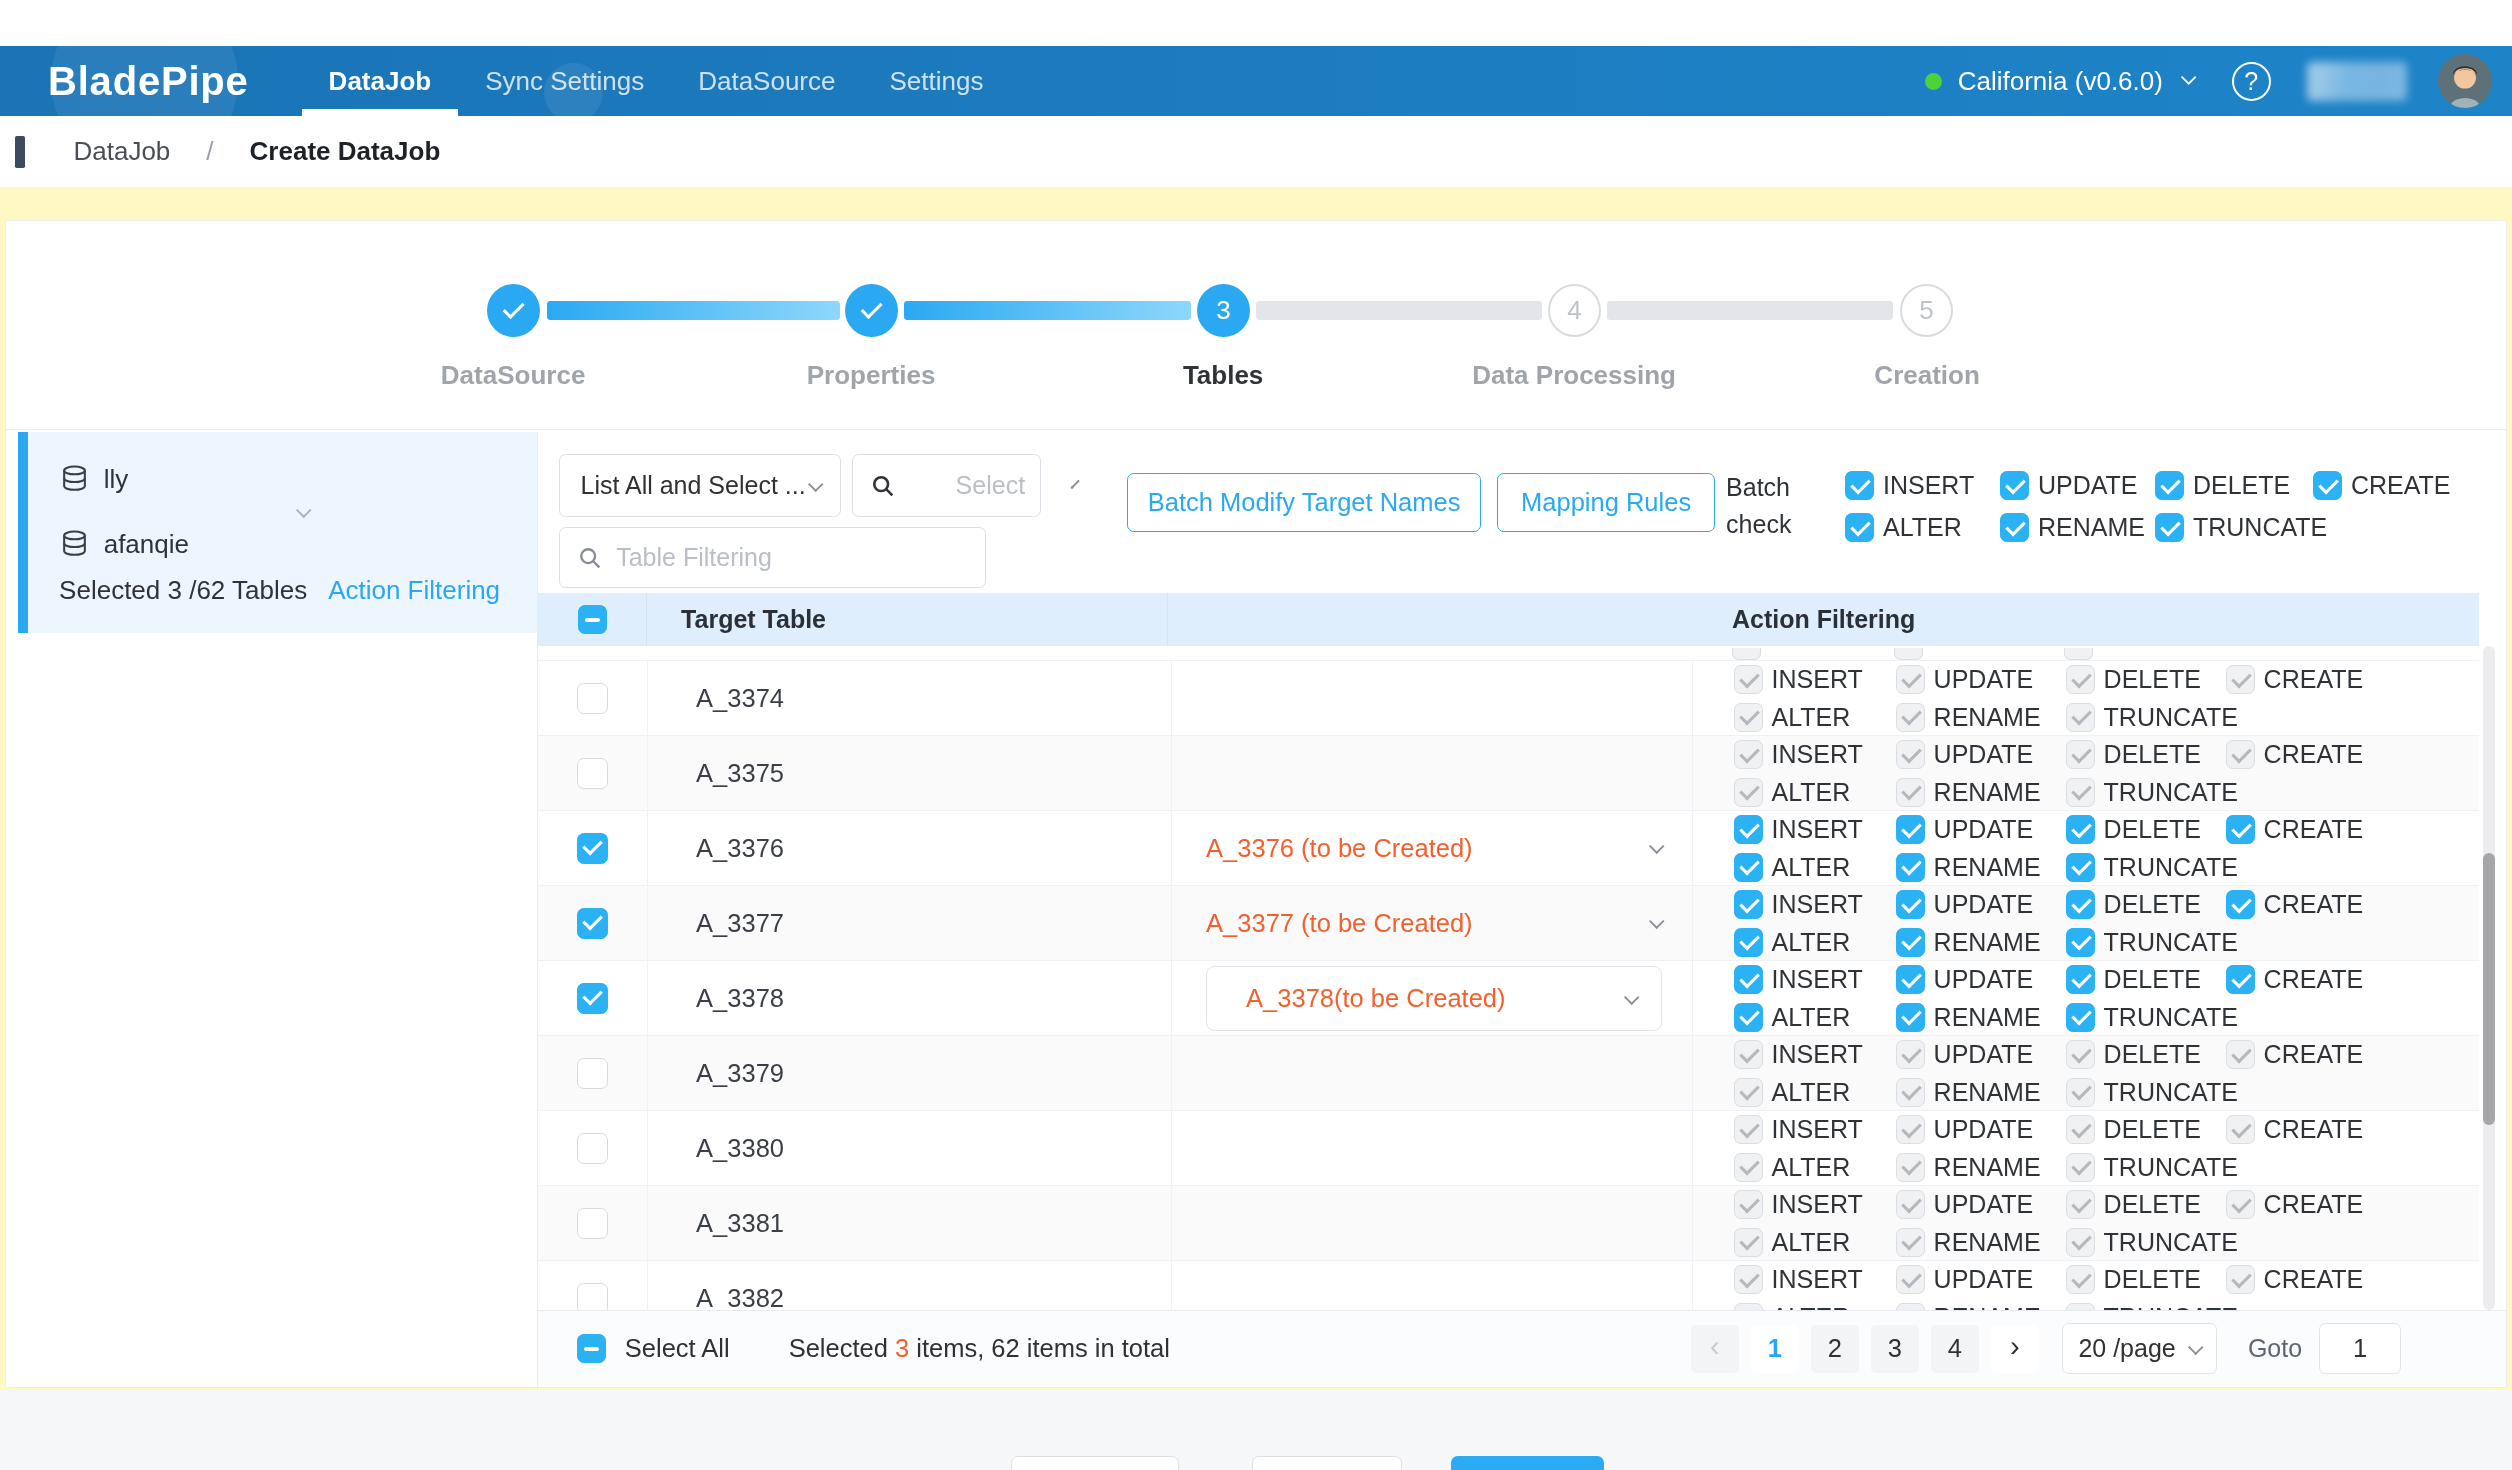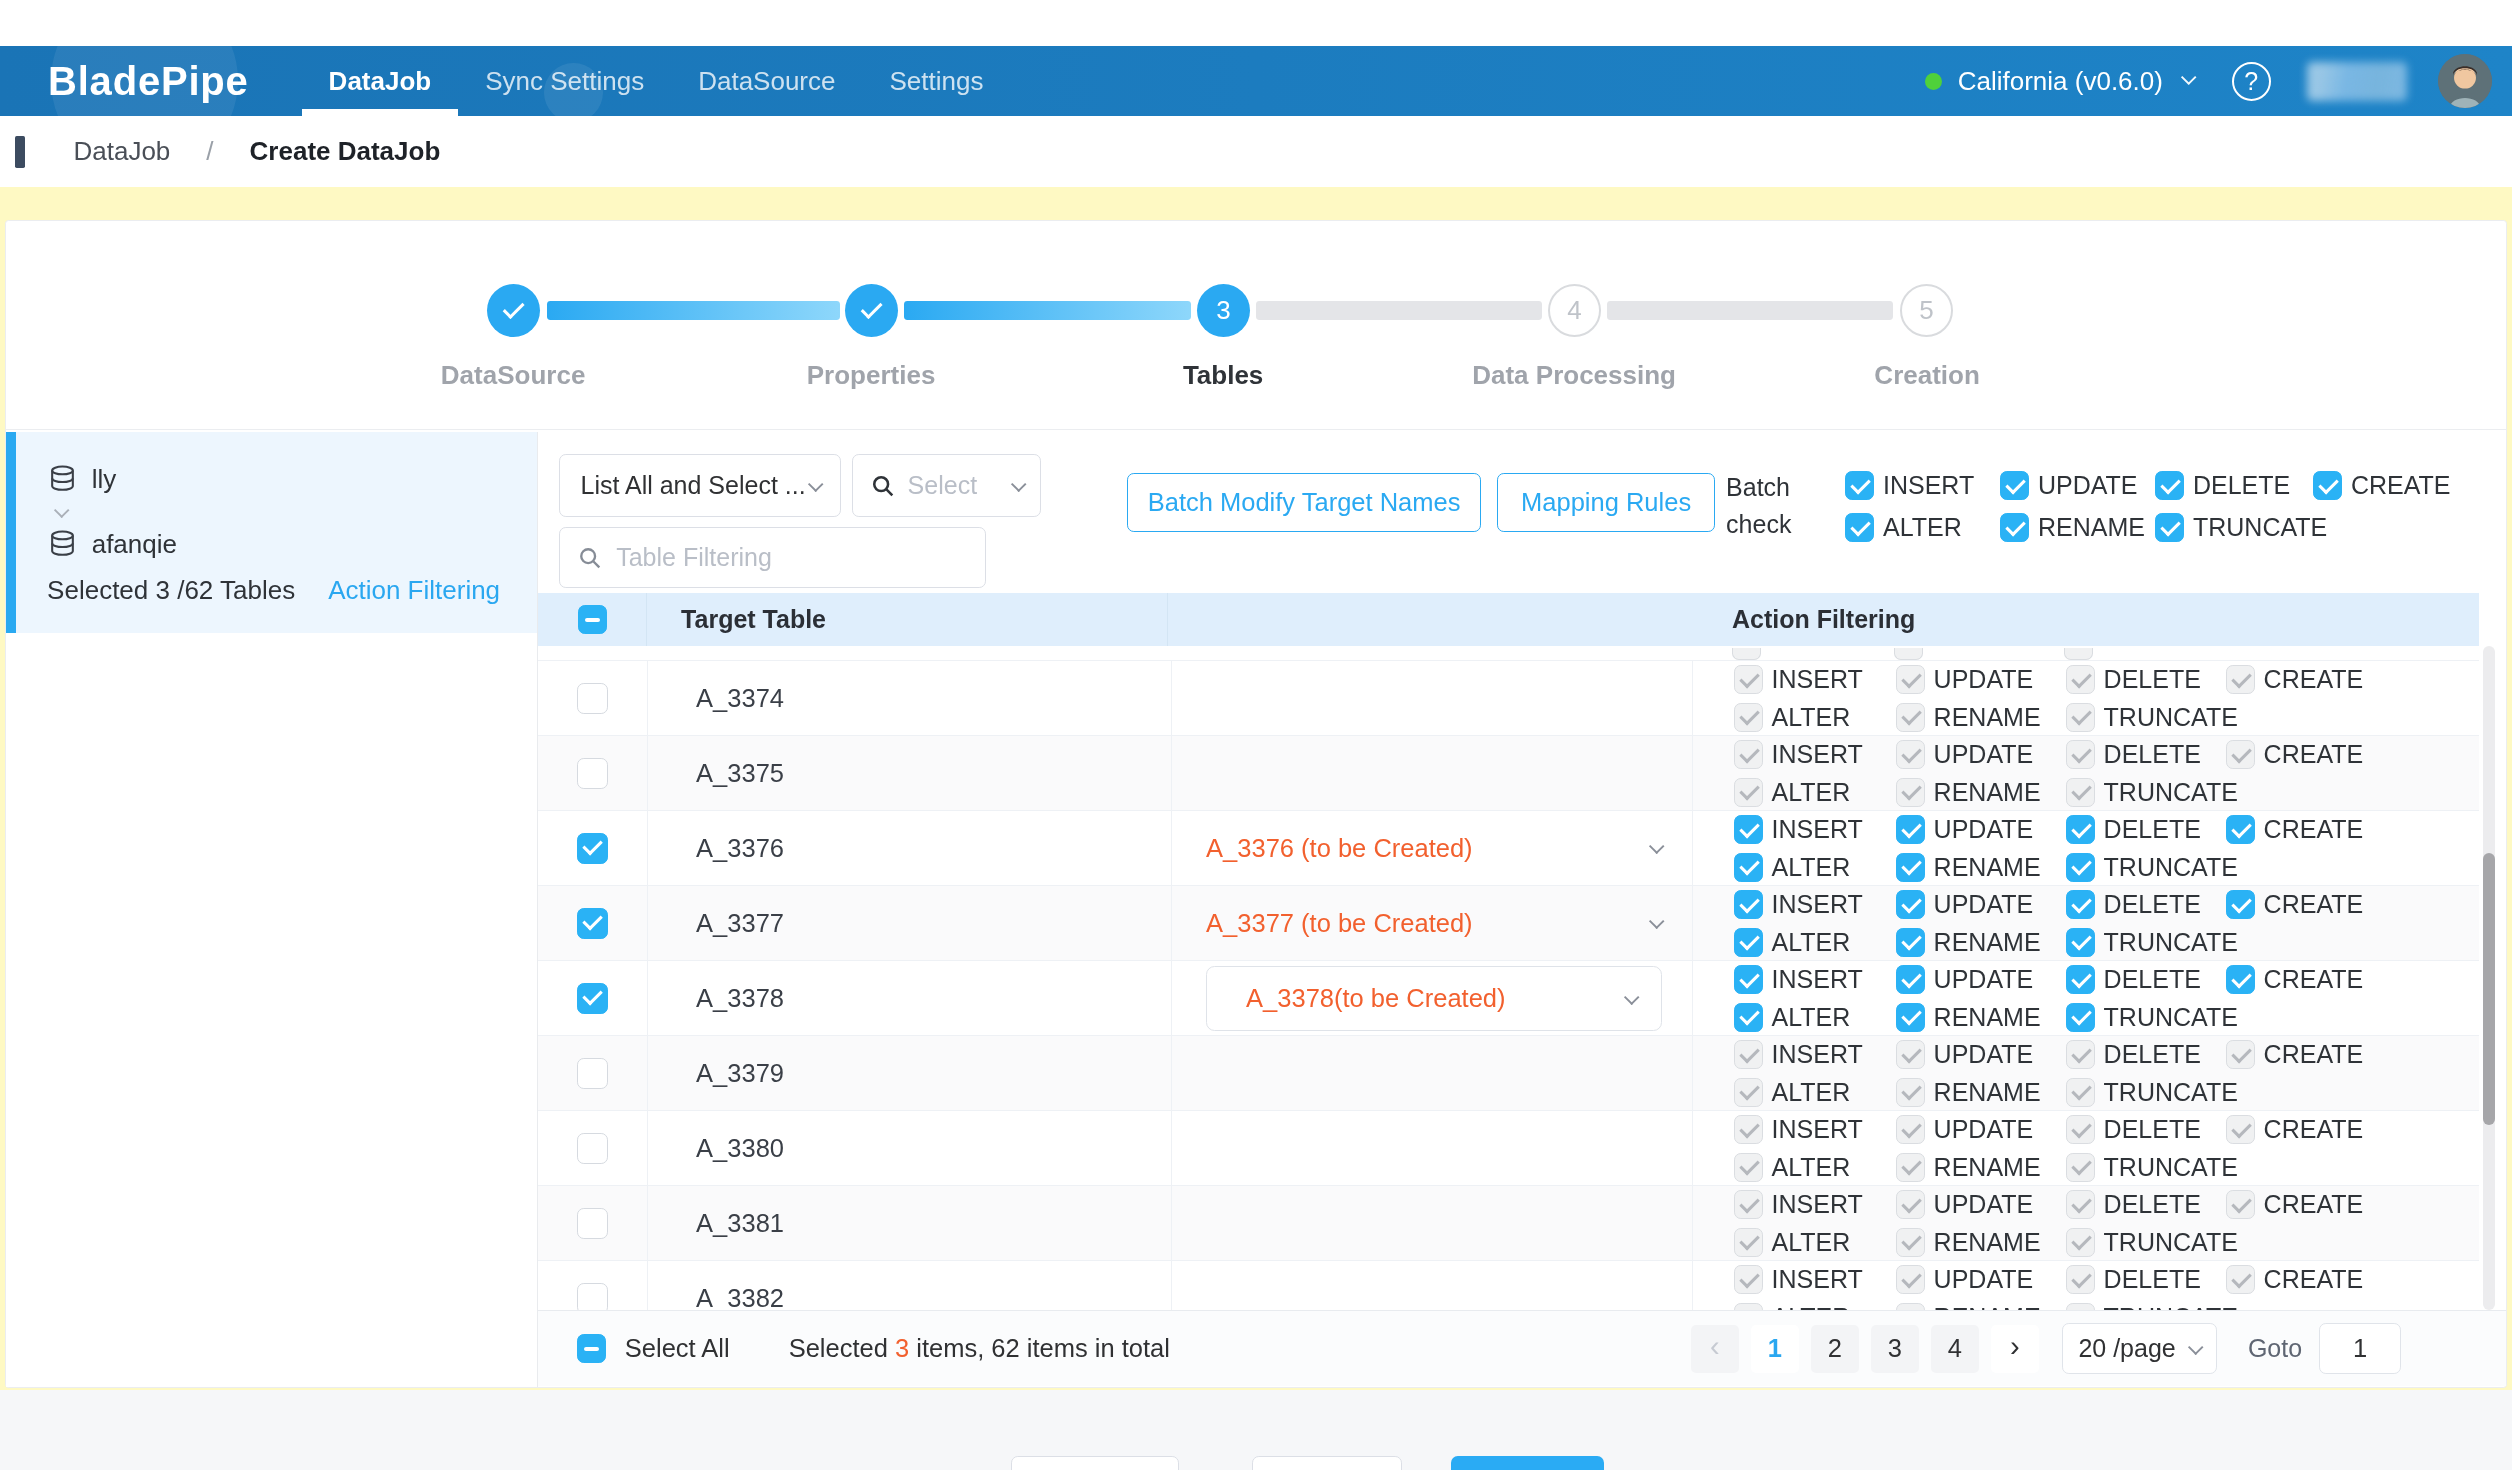--- a/index.html
+++ b/index.html
@@ -46,37 +46,37 @@
   .ck { display:inline-block; width:11px; height:20.4px; border-right:3.4px solid #fff; border-bottom:3.4px solid #fff; transform:rotate(45deg); margin-top:-5.1px; }
   .sbar { position:absolute; top:80px; height:18.7px; border-radius:3.4px; }
   .sbar.on { background:linear-gradient(90deg,#2aa9f2,#8ed7fb); }
   .sbar.off { background:#e4e5e8; }
   .slabel { position:absolute; top:139px; width:272px; text-align:center; font-size:26px; color:#a0a4ab; font-weight:bold; }
   .slabel.active { color:#2f3338; }
 
   
   .content { position:absolute; top:211px; left:0; right:0; bottom:0; display:flex; }
   .panel { position:relative; width:532px; border-right:1.7px solid #e9ebee; background:#fff; }
-  .sel-block { position:absolute; top:0; left:0; right:0; height:201px; background:#edf6fe; }
+  .sel-block { position:absolute; top:0; left:12px; right:0; height:201px; background:#edf6fe;text-align:center; }
   .sel-block::before { content:""; position:absolute; left:0; top:0; bottom:0; width:10.2px; background:#2aa9f1; }
   .db-row { display:flex; align-items:center; gap:13.6px; margin-left:41px; font-size:26px; color:#2f3338; }
   .db-icon { width:31px; height:31px; flex:0 0 31px; }
   .panel-chev { margin-left:49px; margin-top:10.2px; }
   .panel-chev .chev { border-color:#aab0b8; }
   .sel-row { display:flex; align-items:center; margin-left:41px; margin-top:15.3px; font-size:26px; color:#2f3338; }
   .af-link { margin-left:auto; margin-right:37px; color:#2aa7f0; cursor:pointer; }
 
   .main { position:relative; flex:1; }
 
   
   .toolbar { position:absolute; top:0; left:0; right:0; height:161px; background:#fff; }
   .selbox { position:absolute; display:flex; align-items:center; border:1.7px solid #dcdfe6; border-radius:6.8px; background:#fff; font-size:25px; color:#303133; cursor:pointer; }
   .selbox .chev { margin-left:auto; }
   .sel1 { left:21px; top:22px; width:282px; height:63px; padding:0 20.4px; }
-  .sel2 { left:314px; top:22px; width:189px; height:63px; padding:3px 17px; }
+  .sel2 { left:314px; top:22px; width:189px; height:63px; padding:3px 17px;gap:48px; }
   .placeholder { color:#b9bec7; }
   .searchbox { position:absolute; left:21px; top:95px; width:427px; height:61px; border:1.7px solid #dcdfe6; border-radius:6.8px; display:flex; align-items:center; padding:0 17px; background:#fff;justify-content:space-between; }
   .searchbox input { border:none; outline:none; font-size:25px; margin-left:13.6px; width:100%; font-family:"Liberation Sans",sans-serif; color:#303133; }
   .searchbox input::placeholder { color:#b9bec7; }
   .sicon { width:25.5px; height:25.5px; flex:0 0 25.5px; }
   .obtn { position:absolute; top:41px; height:59px; border:1.7px solid #2aa9f2; border-radius:6.8px; background:#fff; color:#2aa9f2; font-size:25.5px; display:flex; align-items:center; justify-content:center; cursor:pointer; }
   .obtn.b1 { left:589px; width:354px; }
   .obtn.b2 { left:959px; width:218px; }
   .batchcheck { position:absolute; left:1188px; top:37px; display:flex; }
   .bc-label { width:99px; font-size:25px; color:#2f3338; line-height:37px; }

